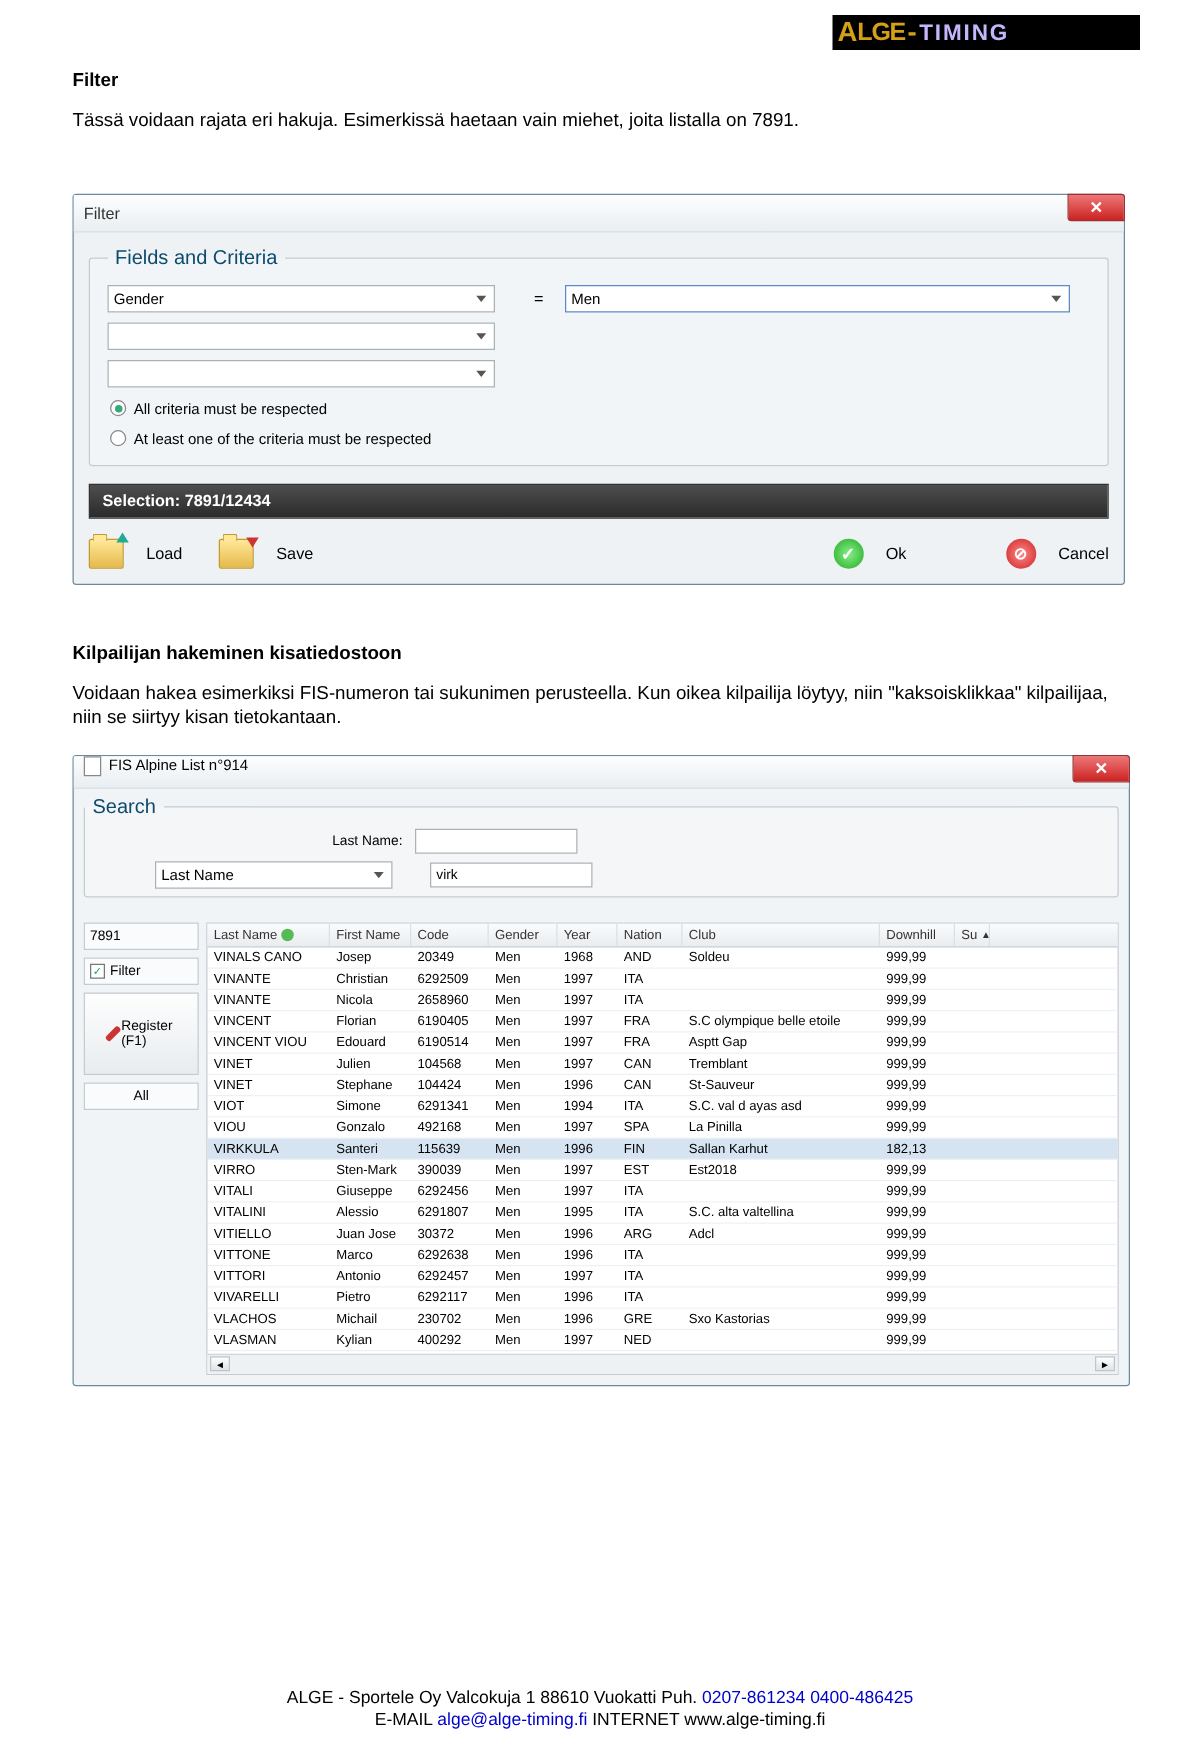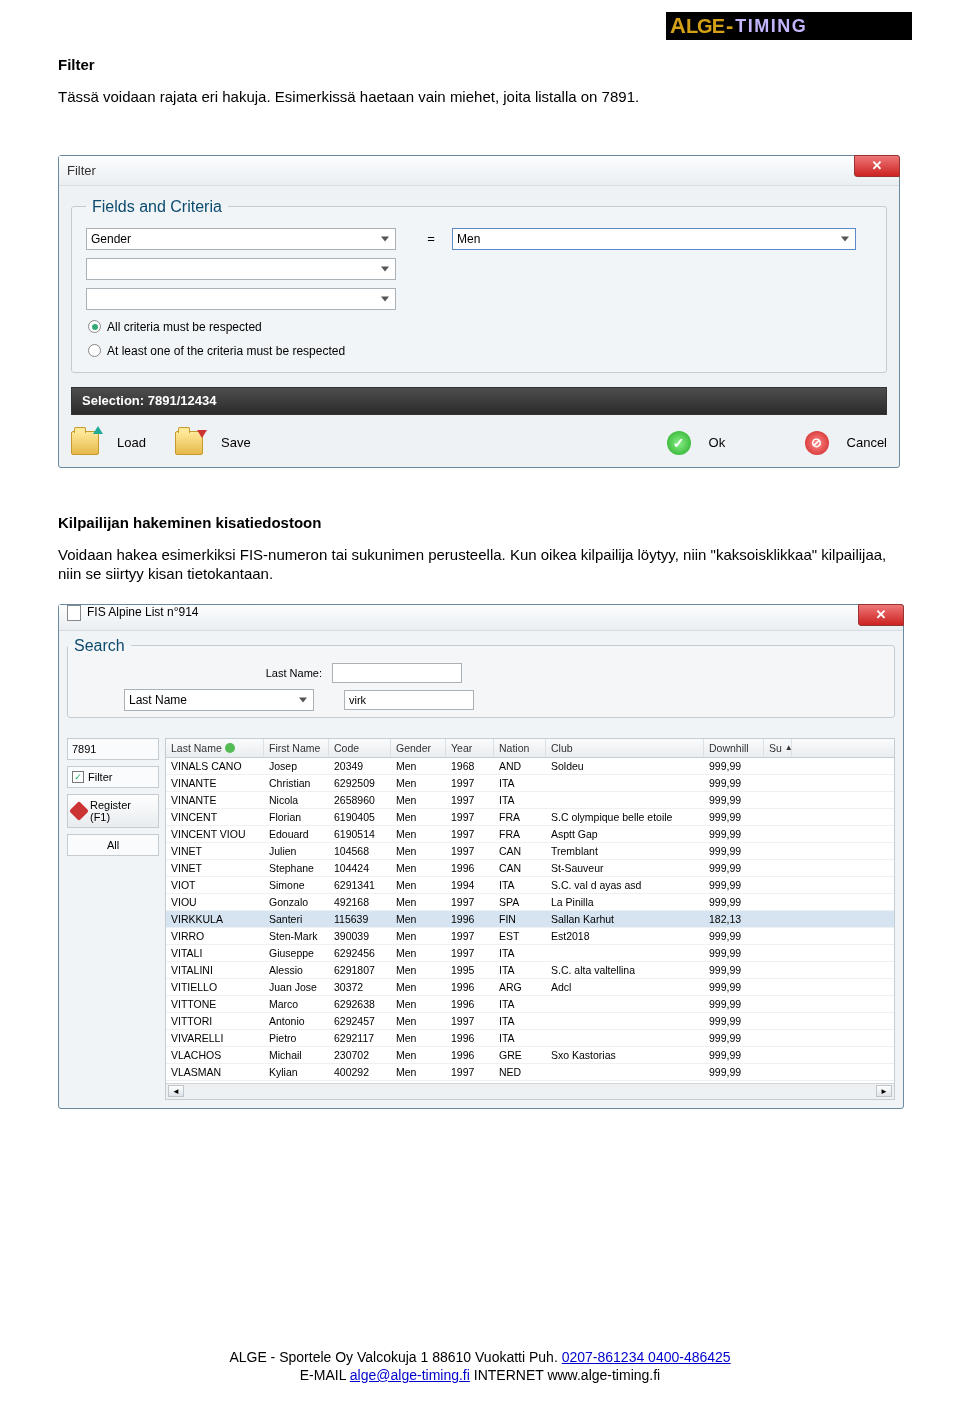--- a/index.html
+++ b/index.html
@@ -59,21 +59,21 @@
   .dlg2-body { padding: 6px 8px 8px; }
   fieldset.search { padding: 8px 0 6px; background: #f4f6f8; }
   .search-row { display: flex; align-items: center; gap: 10px; }
   .search-row .lbl { font-size: 11px; }
   .txt { height: 20px; border: 1px solid #aab2b8; background: #fff; padding: 0 4px; font-size: 11px; display: flex; align-items: center; }
   
   .main-area { display: flex; margin-top: 20px; gap: 6px; }
   .left-col { width: 92px; display: flex; flex-direction: column; gap: 6px; }
   .minibox { border: 1px solid #c4ccd2; background: #fafbfc; padding: 4px; font-size: 11px; display: flex; align-items: center; gap: 4px; }
   .chk { width: 12px; height: 12px; border: 1px solid #777; background: #fff; display: inline-flex; align-items: center; justify-content: center; font-size: 9px; color: #2a6; }
-  .reg-btn { border: 1px solid #c4ccd2; background: linear-gradient(#fefefe,#e8ecef); padding: 4px; display: flex; align-items: center; gap: 4px; font-size: 11px; cursor: pointer; }
+  .reg-btn { border: 1px solid #c4ccd2; background: linear-gradient(#fefefe,#e8ecef); padding: 20px; display: flex; align-items: center; gap: 4px; font-size: 11px; cursor: pointer; }
   .reg-btn .pin { width: 14px; height: 14px; background: #c33; transform: rotate(45deg); border-radius: 2px; }
   
   .grid { flex: 1; border: 1px solid #c4ccd2; background: #fff; display: flex; flex-direction: column; min-height: 362px; }
   .grid-head { display: flex; background: linear-gradient(#fafbfc,#e9edf0); border-bottom: 1px solid #c4ccd2; }
   .gh { border-right: 1px solid #dbe0e4; padding: 3px 5px; font-size: 10.5px; color: #333; display: flex; align-items: center; gap: 3px; overflow: hidden; white-space: nowrap; }
   .gh .sort { width: 10px; height: 10px; border-radius: 50%; background: #5b5; display: inline-block; }
   .gr { display: flex; border-bottom: 1px solid #eef1f3; }
   .gc { padding: 2px 5px; font-size: 10.5px; overflow: hidden; white-space: nowrap; }
   .gr.sel { background: #d6e4f2; }
   
@@ -84,21 +84,21 @@
   .c-year { width: 48px; }
   .c-nat { width: 52px; }
   .c-club { width: 158px; }
   .c-dh { width: 60px; }
   .c-su { width: 28px; }
   
   .grid-hscroll { height: 16px; background: #eef1f3; border-top: 1px solid #d0d6da; display: flex; align-items: center; padding: 0 2px; gap: 2px; margin-top: auto; }
   .hsbtn { width: 16px; height: 12px; background: linear-gradient(#fefefe,#dfe4e8); border: 1px solid #bfc6cb; font-size: 8px; display: flex; align-items: center; justify-content: center; }
   
   .footer { position: absolute; bottom: 24px; left: 0; right: 0; text-align: center; font-size: 14px; line-height: 1.3; }
-  .footer .u { text-decoration: underline; color: #0000cc; }
+  .footer .u { color: #0000cc; }
 </style>
 </head>
 <body>
 
 <div class="logo-bar">
   <span class="a">A</span>
   <span class="lge">LGE</span>
   <span class="dash">-</span>
   <span class="timing">TIMING</span>
 </div>

